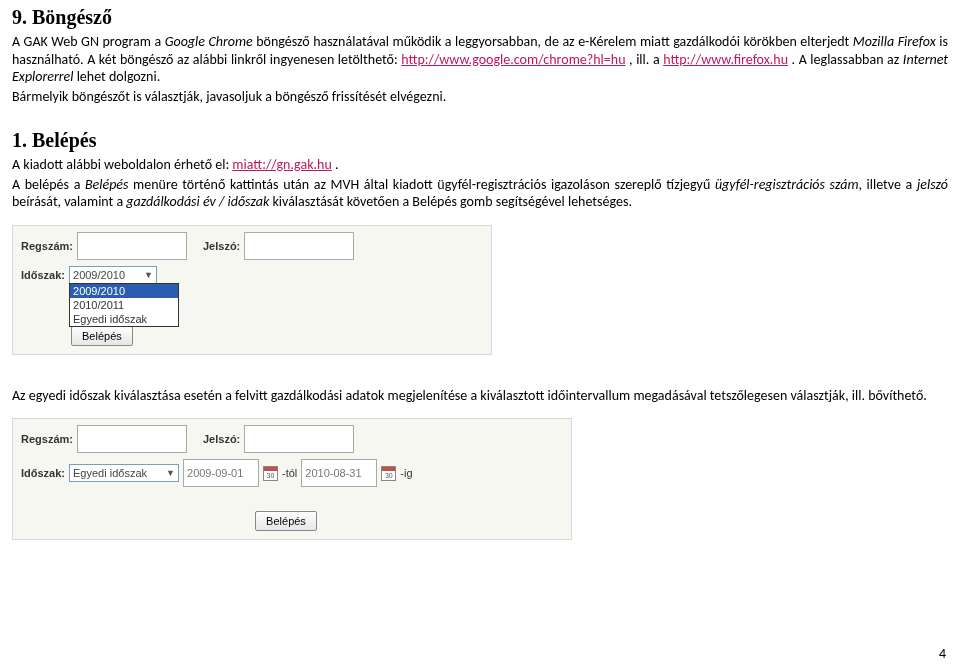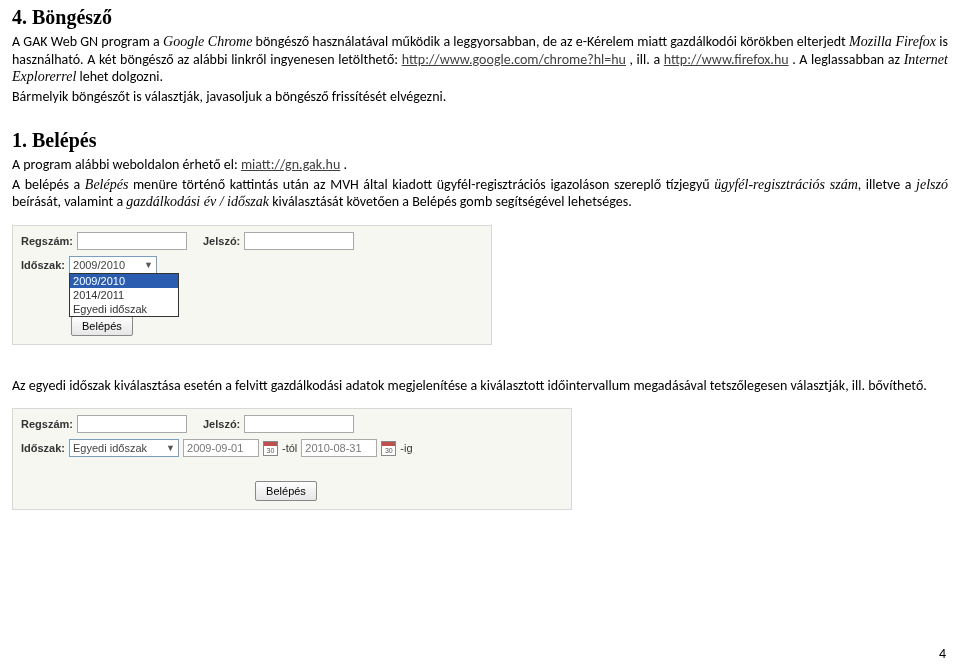--- a/index.html
+++ b/index.html
@@ -24,24 +24,23 @@
     margin-bottom: 4px;
   }
   p.body-text {
     font-size: 14px;
     line-height: 1.25;
     text-align: justify;
     margin-bottom: 2px;
   }
   .italic {
     font-style: italic;
-    font-family: Liberation Serif, serif;
   }
   a.link {
-    color: #404040;
+    color: #be185d;
     text-decoration: underline;
   }
   .spacer-lg {
     height: 22px;
   }
   .spacer-md {
     height: 10px;
   }
   
   
@@ -60,21 +59,21 @@
     align-items: center;
     gap: 4px;
     margin-bottom: 6px;
   }
   .form-label {
     font-weight: bold;
   }
   .txt-input {
     border: 1px solid #a9a9a9;
     background: #fff;
-    height: 18px;
+    height: 28px;
     width: 110px;
     font-size: 11px;
     padding: 0 3px;
   }
   .txt-input.small {
     width: 76px;
     color: #777;
   }
   .select-box {
     border: 1px solid #7b9ebd;
@@ -160,32 +159,32 @@
     font-family: Calibri, Arial, sans-serif;
     font-size: 14px;
   }
 </style>
 </head>
 <body>
 
 
 
 
-<h2 class="section-title">4. Böngésző</h2>
+<h2 class="section-title">9. Böngésző</h2>
 <p class="body-text">
   <span>A GAK Web GN program a </span><span class="italic">Google Chrome</span><span> böngésző használatával működik a leggyorsabban, de az e-Kérelem miatt gazdálkodói körökben elterjedt </span><span class="italic">Mozilla Firefox</span><span> is használható. A két böngésző az alábbi linkről ingyenesen letölthető: </span><a class="link">http://www.google.com/chrome?hl=hu</a><span> , ill. a </span><a class="link">http://www.firefox.hu</a><span> . A leglassabban az </span><span class="italic">Internet Explorerrel</span><span> lehet dolgozni.</span>
 </p>
 <p class="body-text">Bármelyik böngészőt is választják, javasoljuk a böngésző frissítését elvégezni.</p>
 
 <div class="spacer-lg"></div>
 
 
 <h2 class="section-title">1. Belépés</h2>
 <p class="body-text">
-  <span>A program alábbi weboldalon érhető el: </span><a class="link">miatt://gn.gak.hu</a><span> .</span>
+  <span>A kiadott alábbi weboldalon érhető el: </span><a class="link">miatt://gn.gak.hu</a><span> .</span>
 </p>
 <p class="body-text">
   <span>A belépés a </span><span class="italic">Belépés</span><span> menüre történő kattintás után az MVH által kiadott ügyfél-regisztrációs igazoláson szereplő tízjegyű </span><span class="italic">ügyfél-regisztrációs szám</span><span>, illetve a </span><span class="italic">jelszó</span><span> beírását, valamint a </span><span class="italic">gazdálkodási év / időszak</span><span> kiválasztását követően a Belépés gomb segítségével lehetséges.</span>
 </p>
 
 <div class="spacer-md"></div>
 
 
 <div class="form-shot" style="width:480px;">
   <div class="form-row">
@@ -197,21 +196,21 @@
   </div>
   <div class="form-row" style="margin-bottom:0;">
     <span class="form-label">Időszak:</span>
     <div class="dropdown-open">
       <div class="select-box">
         <span>2009/2010</span>
         <span class="arrow">▼</span>
       </div>
       <div class="dropdown-list">
         <div class="opt selected">2009/2010</div>
-        <div class="opt">2014/2011</div>
+        <div class="opt">2010/2011</div>
         <div class="opt">Egyedi időszak</div>
       </div>
     </div>
   </div>
   <div style="height:42px;"></div>
   <div class="form-row" style="margin-bottom:0;">
     <span style="width:46px;"></span>
     <button class="btn">Belépés</button>
   </div>
 </div>

